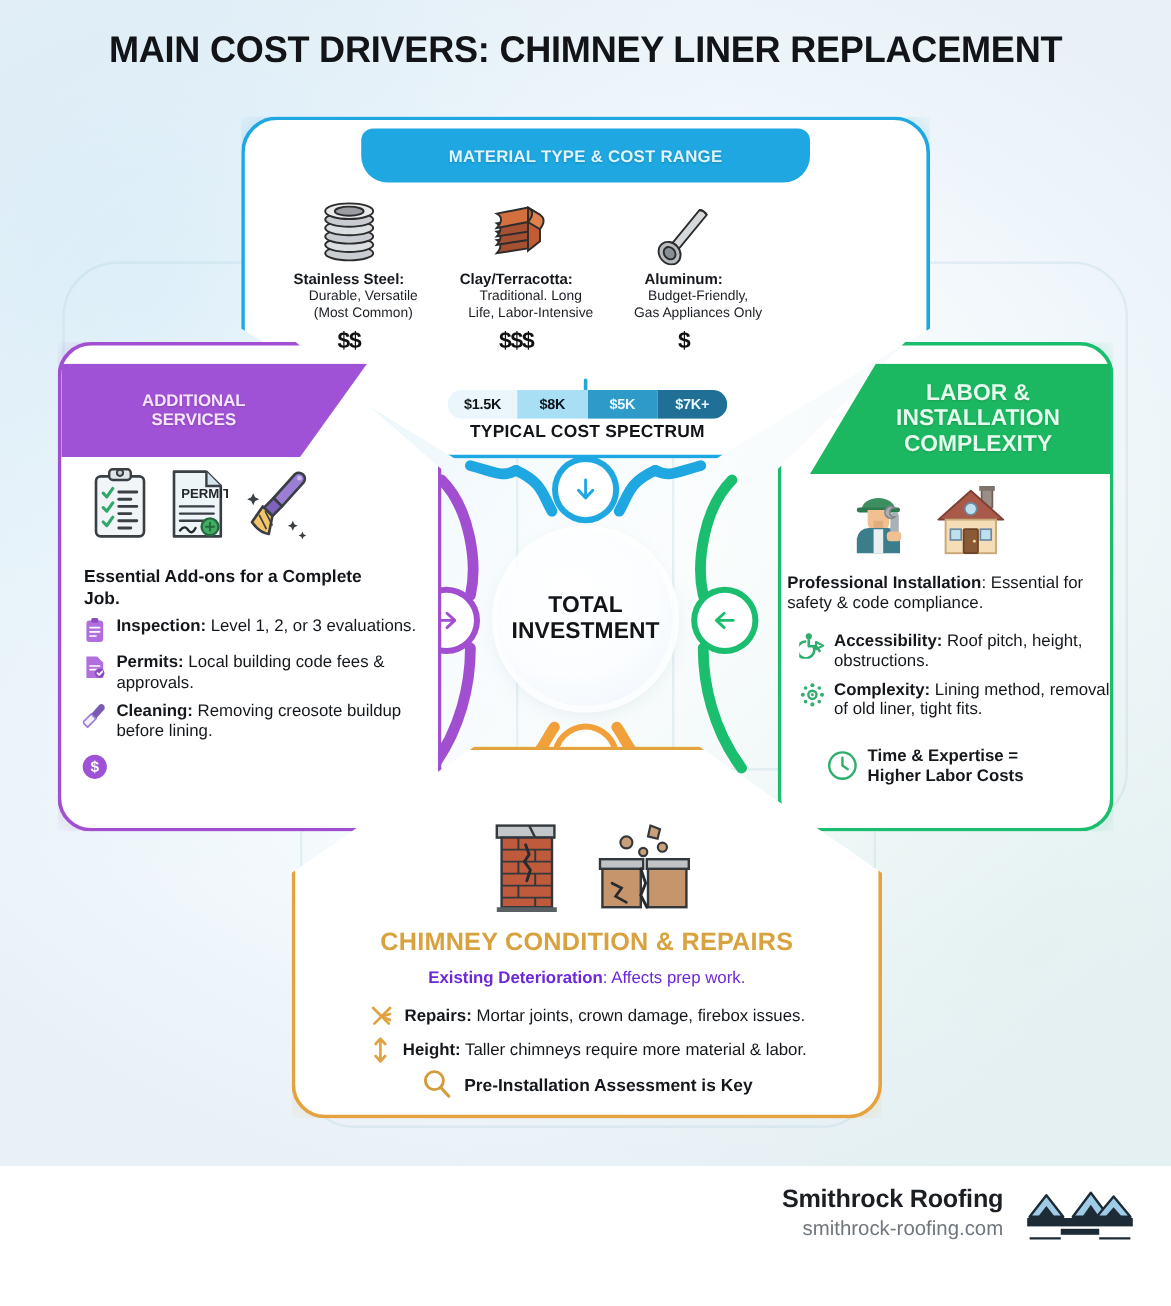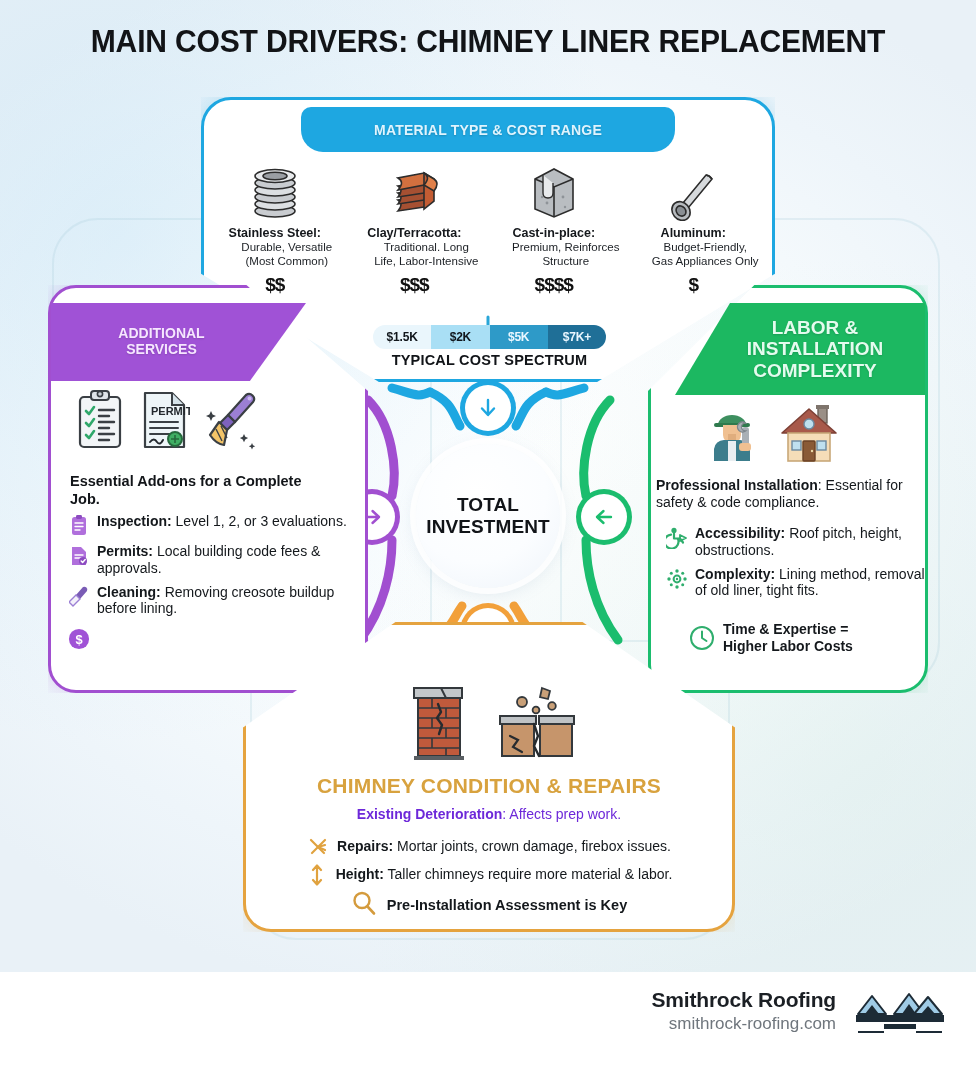--- a/index.html
+++ b/index.html
@@ -75,21 +75,21 @@
     box-shadow: 0 0 22px rgba(30,167,225,.25);
   }
   .panel-top-inner { position:absolute; left:201px; top:97px; width:574px; height:285px; }
   .badge-blue {
     position:absolute; left:100px; top:10px; width:374px; height:45px;
     background:#1ea7e1; border-radius: 10px 10px 22px 22px;
     display:flex; align-items:center; justify-content:center;
     color:#dff4fe; font-size:14px; font-weight:700; letter-spacing:.2px;
     text-shadow: 0 1px 2px rgba(0,0,0,.18);
   }
-  .materials { position:absolute; left:4px; top:62px; width:558px; display:flex; }
+  .materials { position:absolute; left:20px; top:62px; width:558px; display:flex; }
   .mat { width:25%; text-align:center; padding:0 4px; }
   .mat-icon { height:62px; display:flex; align-items:flex-end; justify-content:center; }
   .mat-name { font-size:12.5px; font-weight:700; color:#15181c; margin-top:5px; }
   .mat-desc { font-size:11.5px; color:#1b1f24; line-height:1.2; margin-top:1px;margin-left:24px; }
   .mat-cost { font-size:19px; font-weight:700; color:#111; margin-top:5px; letter-spacing:-1px; }
 
   .down-caret { position:absolute; left:273px; top:218px; }
 
   .spectrum {
     position:absolute; left:172px; top:228px; width:233px; height:24px;
@@ -293,39 +293,20 @@
               <path d="M40 10 l10 6 v22 l-10 8 z" fill="#c35c33"></path>
               <path d="M40 10 q7 4 0 12 l10 6 q6 -8 0 -12 z" fill="#e0804a"></path>
             </g>
           </svg>
         </div>
         <div class="mat-name">Clay/Terracotta:</div>
         <div class="mat-desc">Traditional. Long Life, Labor-Intensive</div>
         <div class="mat-cost">$$$</div>
       </div>
 
-      <div class="mat">
-        <div class="mat-icon">
-          <svg width="58" height="58" viewBox="0 0 58 58">
-            <g stroke="#2c2c2c" stroke-width="1.6">
-              <path d="M10 16 L29 6 L48 16 L48 46 L29 54 L10 46 Z" fill="#b9bdc1"></path>
-              <path d="M10 16 L29 24 L48 16" fill="none"></path>
-              <path d="M29 24 L29 54" fill="none"></path>
-              <path d="M18 12 L18 30 q0 5 5 5 q5 0 5 -5 L28 20" fill="#e8eaec" stroke-width="1.4"></path>
-              <circle cx="22" cy="40" r="1.4" fill="#8e9398" stroke="none"></circle>
-              <circle cx="38" cy="34" r="1.4" fill="#8e9398" stroke="none"></circle>
-              <circle cx="17" cy="34" r="1.2" fill="#8e9398" stroke="none"></circle>
-              <circle cx="40" cy="44" r="1.2" fill="#8e9398" stroke="none"></circle>
-            </g>
-          </svg>
-        </div>
-        <div class="mat-name">Cast-in-place:</div>
-        <div class="mat-desc">Premium, Reinforces Structure</div>
-        <div class="mat-cost">$$$$</div>
-      </div>
 
       <div class="mat">
         <div class="mat-icon">
           <svg width="62" height="58" viewBox="0 0 62 58">
             <g stroke="#2c2c2c" stroke-width="1.6">
               <path d="M16 46 L44 12 a9 11 0 0 1 6 4 L22 50 a9 11 0 0 1 -6 -4 Z" fill="#d6d9dc"></path>
               <ellipse cx="19" cy="48" rx="8.5" ry="10" transform="rotate(-40 19 48)" fill="#b7bbbf"></ellipse>
               <ellipse cx="19" cy="48" rx="4.5" ry="5.5" transform="rotate(-40 19 48)" fill="#8a8f94"></ellipse>
               <path d="M44 12 a9 11 0 0 1 6 4" fill="#eceef0"></path>
             </g>
@@ -338,21 +319,21 @@
     </div>
 
     <div class="down-caret">
       <svg width="28" height="26" viewBox="0 0 28 26">
           <path d="M14 2 V20 M7 13 L14 21 L21 13" fill="none" stroke="#29a6d8" stroke-width="3" stroke-linecap="round" stroke-linejoin="round"></path>
         </svg>
     </div>
 
     <div class="spectrum">
       <div class="seg seg1">$1.5K</div>
-      <div class="seg seg2">$2K</div>
+      <div class="seg seg2">$8K</div>
       <div class="seg seg3">$5K</div>
       <div class="seg seg4">$7K+</div>
     </div>
     <div class="spectrum-cap">TYPICAL COST SPECTRUM</div>
   </div>
 
   <div class="panel-left"></div>
   <div class="panel-left-inner">
 
     <div class="hdr-purple">

